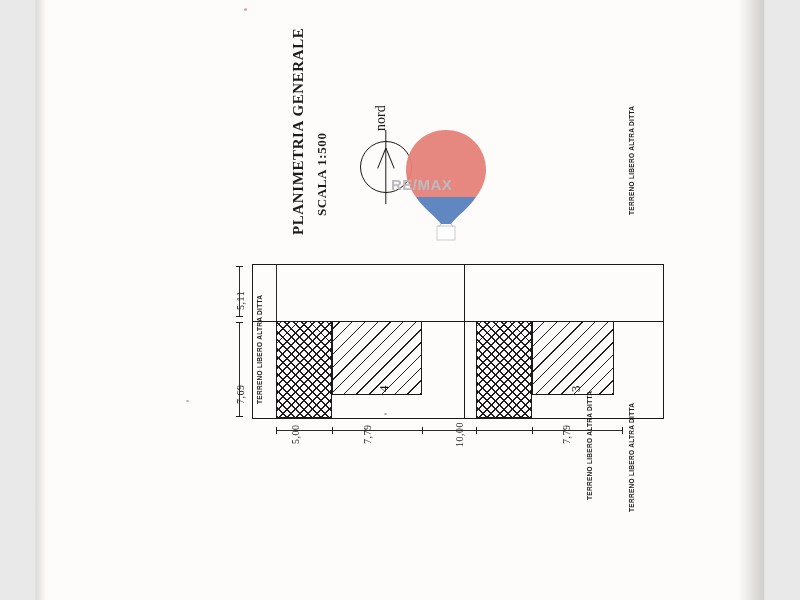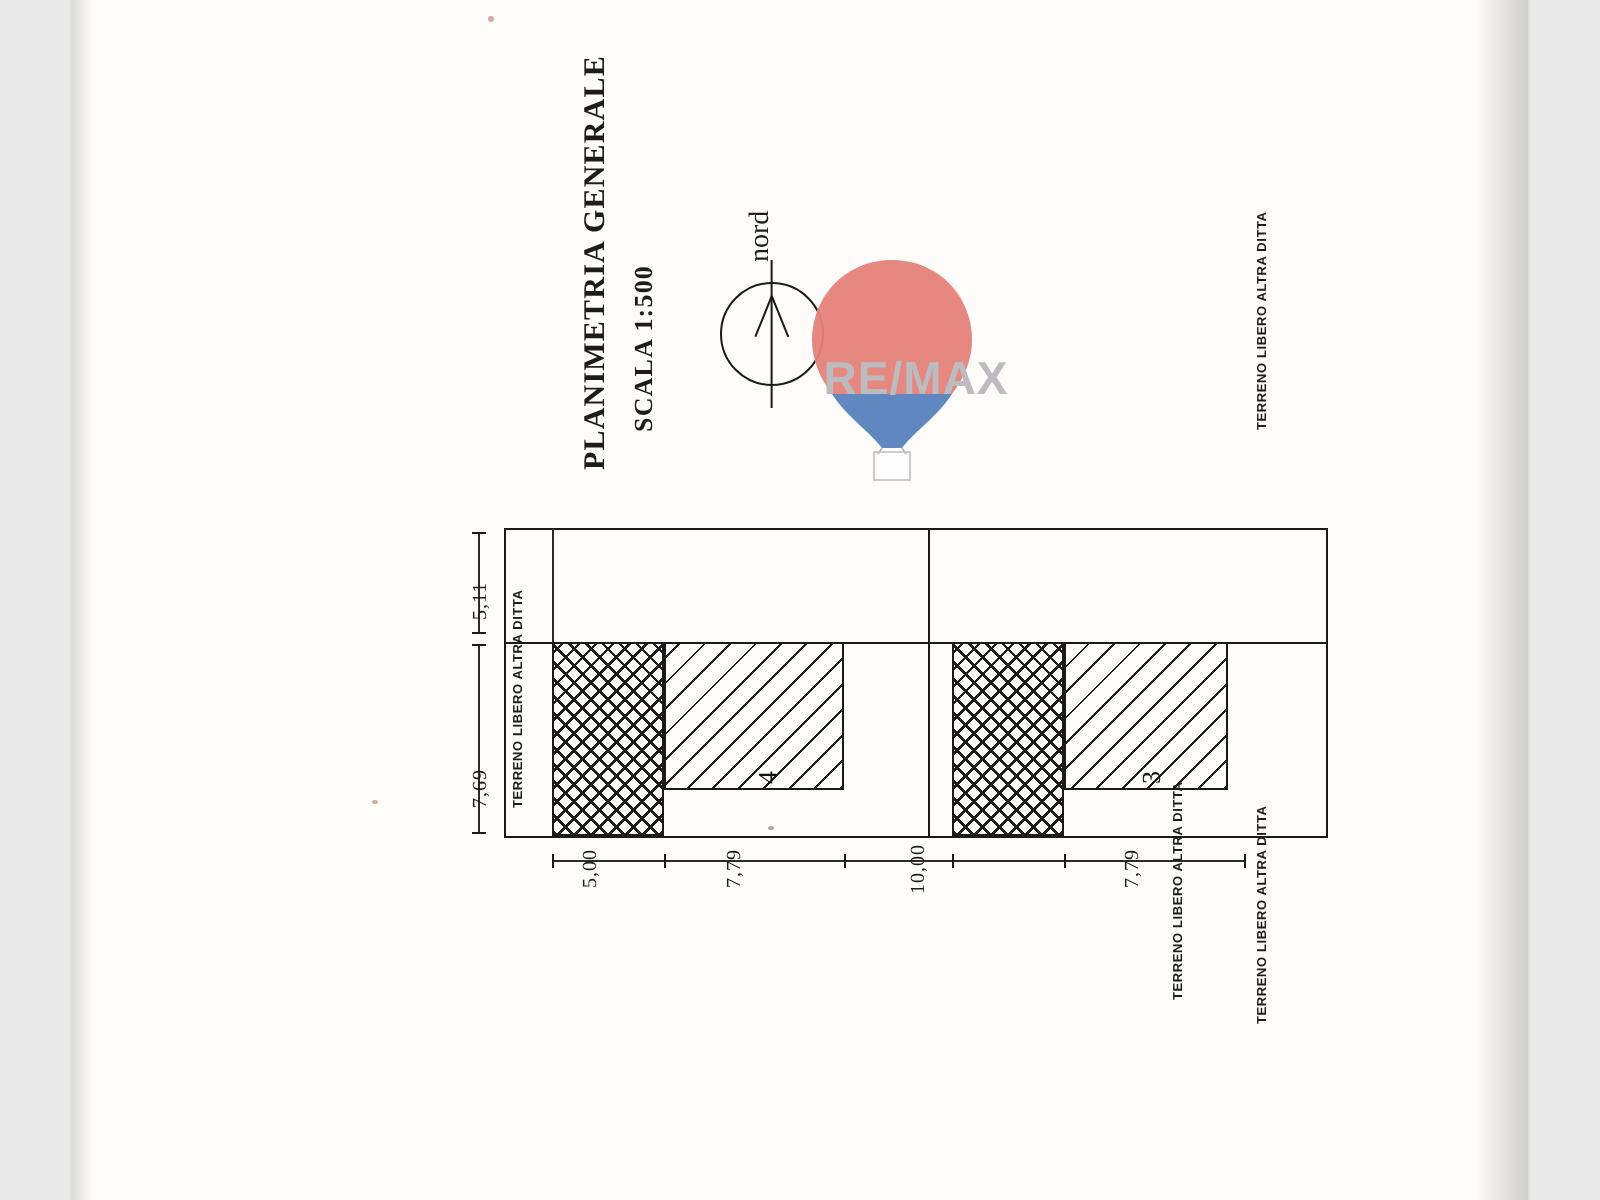--- a/index.html
+++ b/index.html
@@ -183,27 +183,26 @@
   #watermark {
     position: absolute;
     left: 355px;
     top: 128px;
     width: 110px;
     height: 130px;
     opacity: .95;
   }
   #watermark .wm-text {
     position: absolute;
-    left: 12px;
+    left: 0;
     top: 48px;
     width: 110px;
-    text-align: center;
     font-family: "Liberation Sans", sans-serif;
     font-weight: bold;
-    font-size: 23px;
+    font-size: 15px;
     color: #b8b8bd;
     letter-spacing: .5px;
   }
 
   
   .tick {
     position: absolute;
     width: 1.2px;
     height: 7px;
     background: #1a1a1a;

